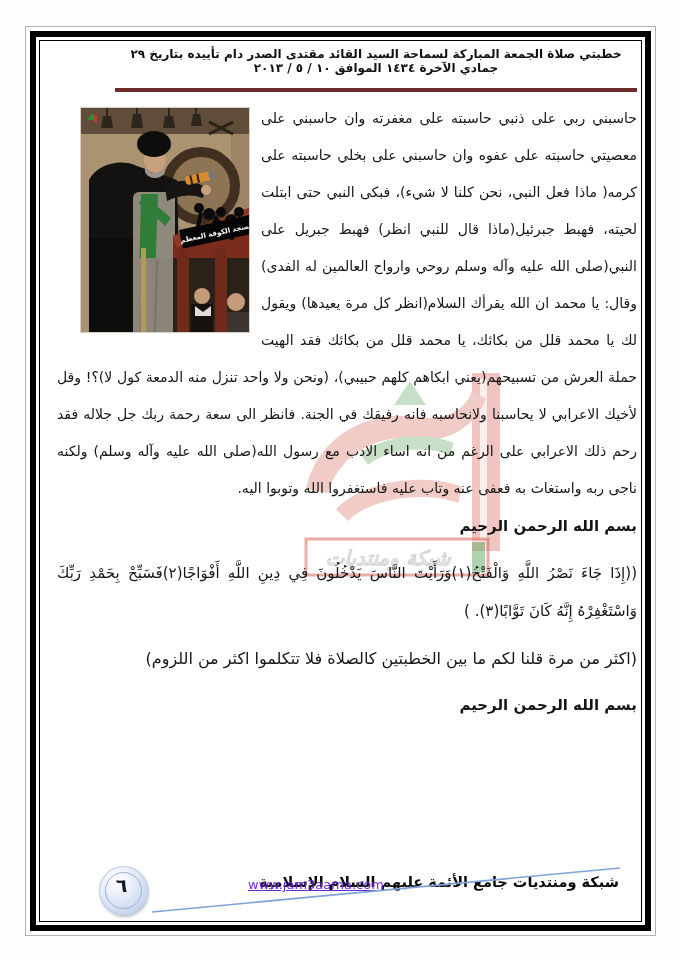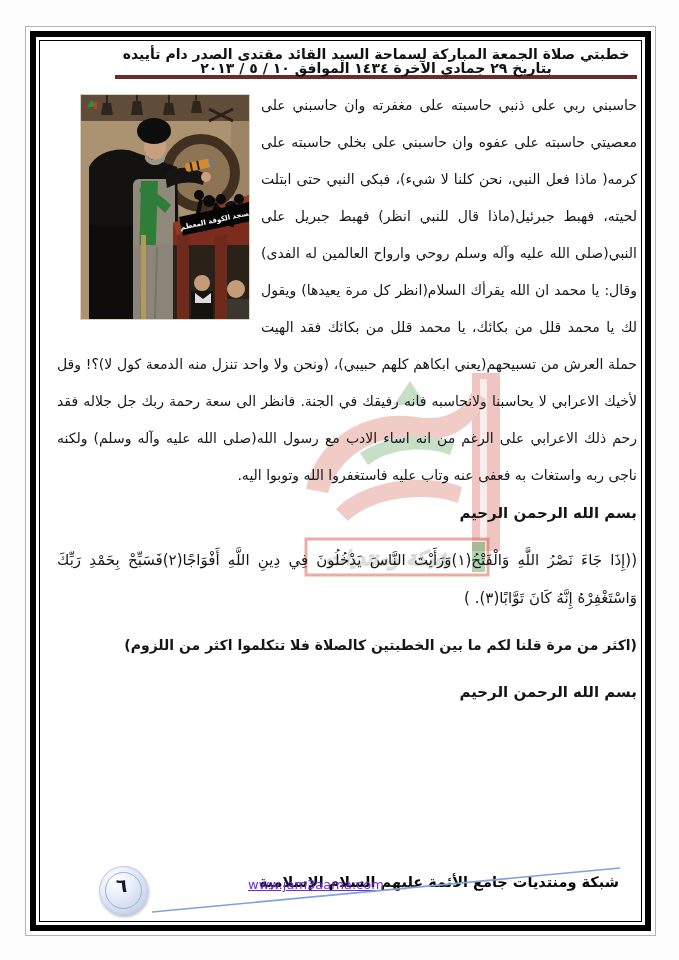--- a/index.html
+++ b/index.html
@@ -7,30 +7,30 @@
     width:679px;height:960px;position:relative;background:#fdfdfd;
     font-family:"DejaVu Sans",sans-serif;color:#151515;overflow:hidden;
   }
   .frame-outer{position:absolute;left:25px;top:26px;width:629px;height:908px;
     border:1px solid #b3b3b3;background:#ffffff;}
   .frame-black{position:absolute;left:4px;top:4px;right:4px;bottom:4px;border:6px solid #000;}
   .frame-inner{position:absolute;left:3px;top:3px;right:3px;bottom:3px;border:1px solid #000;background:#fff;}
   .content{position:absolute;inset:0;padding:2px 4px 0 17px;}
 
   .doc-header{margin:4px 0 8px 58px;text-align:center;direction:rtl;
-    font-size:14px;font-weight:bold;letter-spacing:0;line-height:14px;
-    padding-bottom:0;border-bottom:4px solid #6e2b2b;color:#111;}
+    font-size:12px;font-weight:bold;letter-spacing:0;line-height:14px;
+    padding-bottom:13px;border-bottom:4px solid #6e2b2b;color:#111;}
 
   .doc-body{position:relative;z-index:1;margin-top:6px;direction:rtl;}
   .doc-body p{margin:0;text-align:justify;}
   .para{font-size:14px;font-weight:normal;line-height:37px;}
   .basmala{font-size:15px;font-weight:bold;line-height:37px;margin-top:1px !important;text-align:right !important;}
   .verse{font-size:15px;font-weight:normal;line-height:38px;margin-top:9px !important;}
   .heading2{font-size:15px;font-weight:bold;line-height:37px;margin-top:46px !important;text-align:right !important;}
-  .note{font-size:14px;font-weight:bold;line-height:37px;margin-top:10px !important;text-align:right !important;}
+  .note{font-size:16px;font-weight:normal;line-height:37px;margin-top:10px !important;text-align:right !important;}
   .basmala2{font-size:15px;font-weight:bold;line-height:37px;margin-top:10px !important;text-align:right !important;}
 
   .photo{float:left;width:168px;height:224px;margin:8px 12px 10px 24px;position:relative;z-index:2;
     box-shadow:0 0 0 1px #d8d0c2;}
   .photo svg{display:block;}
 
   .watermark{position:absolute;left:236px;top:328px;width:262px;height:212px;z-index:0;pointer-events:none;font-style:italic;}
 
   .doc-footer{position:absolute;left:58px;right:22px;top:833px;height:24px;z-index:1;}
   .footer-site{position:absolute;right:0;top:0;direction:rtl;font-size:14.5px;font-weight:bold;color:#0a0a0a;}

